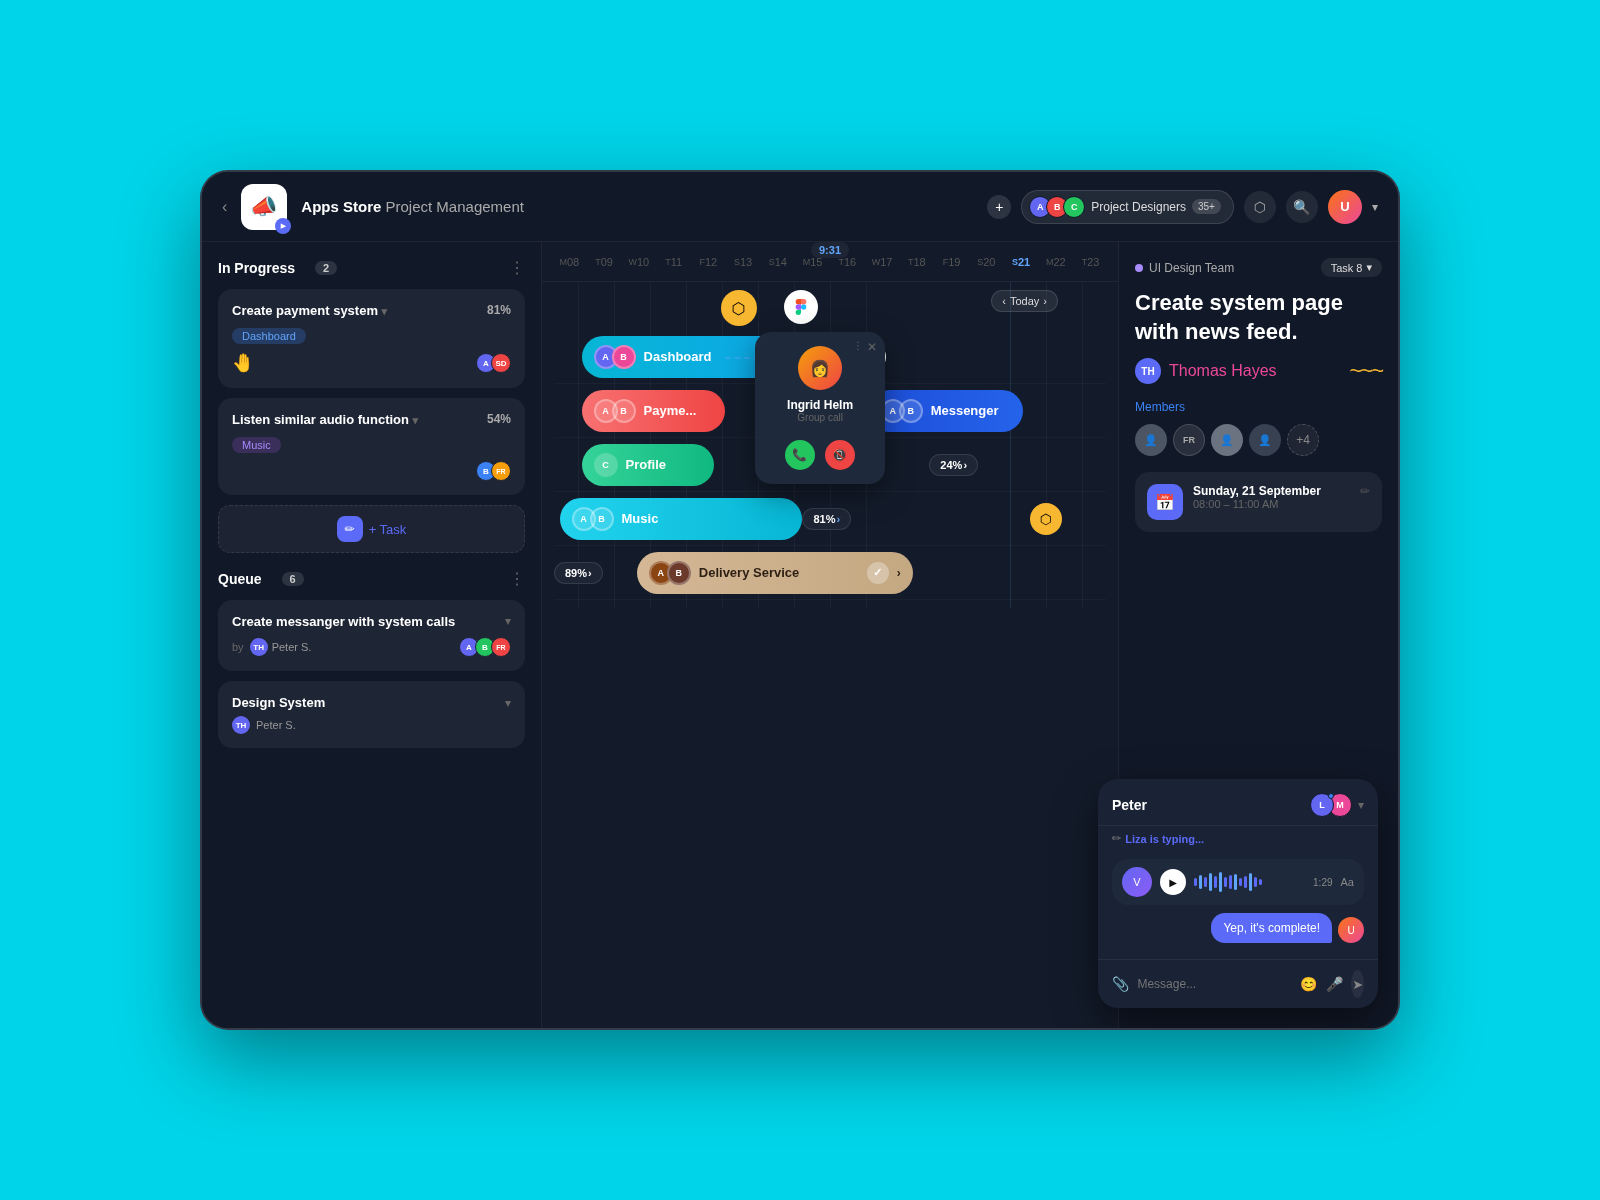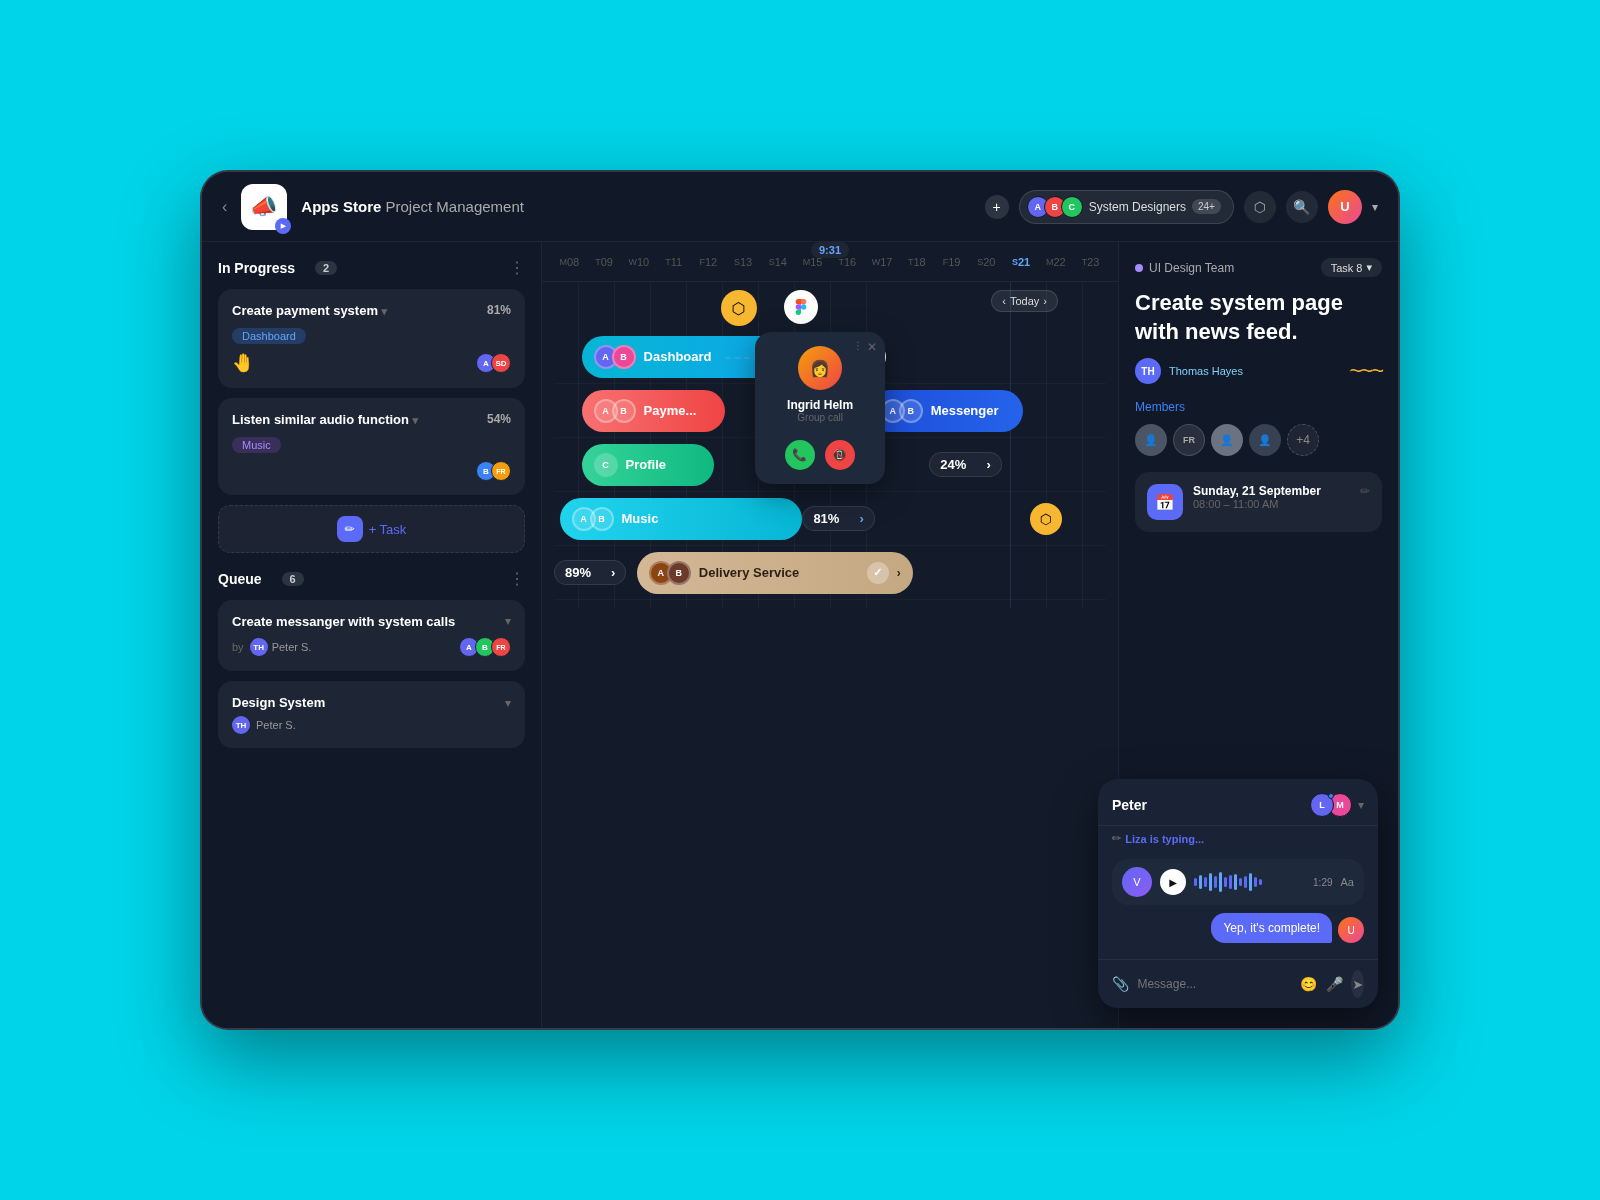--- a/index.html
+++ b/index.html
@@ -291,22 +291,22 @@
       font-size: 9px; font-weight: 700; color: white;
     }
     .bar-avatars .av:first-child { margin-left: 0; }
 
     .pct-bubble {
       position: absolute;
       background: #1E2535;
       border: 1px solid rgba(255,255,255,0.1);
       border-radius: 20px;
       padding: 4px 10px;
-      color: white; font-size: 13px; font-weight: 600;
-      display: flex; align-items: flex-end; gap: 20px;
+      color: white; font-size: 11px; font-weight: 600;
+      display: flex; align-items: flex-end; gap: 1px;
     }
 
     .sketch-icon {
       width: 36px; height: 36px;
       background: #F7B731;
       border-radius: 50%;
       display: flex; align-items: center; justify-content: center;
       font-size: 16px;
     }
     .figma-icon {
@@ -414,21 +414,21 @@
       display: flex; align-items: center; gap: 8px;
       margin-bottom: 16px;
     }
     .assigned-av {
       width: 26px; height: 26px;
       background: #5B6BF8;
       border-radius: 50%;
       display: flex; align-items: center; justify-content: center;
       font-size: 10px; font-weight: 700; color: white;
     }
-    .assigned-name { color: #7dd3fc; font-size: 11px; }
+    .assigned-name { color: #ec4899; font-size: 16px; }
     .members-label { color: #3b82f6; font-size: 12px; margin-bottom: 10px; }
     .members-row { display: flex; align-items: center; gap: 6px; margin-bottom: 16px; }
     .mem-av {
       width: 32px; height: 32px; border-radius: 50%;
       display: flex; align-items: center; justify-content: center;
       font-size: 11px; font-weight: 600; color: white;
     }
     .mem-plus {
       width: 32px; height: 32px; border-radius: 50%;
       background: rgba(255,255,255,0.06);
@@ -586,22 +586,22 @@
       </div>
     </div>
     <div class="header-actions">
       <div class="plus-circle">+</div>
       <div class="invite-btn">
         <div class="member-avatars">
           <div class="av" style="background:#6366F1">A</div>
           <div class="av" style="background:#EF4444">B</div>
           <div class="av" style="background:#22C55E">C</div>
         </div>
-        <span>System Designers</span>
-        <span class="count-badge">24+</span>
+        <span>Project Designers</span>
+        <span class="count-badge">35+</span>
       </div>
       <div class="icon-btn">⬡</div>
       <div class="icon-btn">🔍</div>
       <div class="user-avatar-lg">U</div>
       <span style="color:#aaa;font-size:12px;cursor:pointer">▾</span>
     </div>
   </div>
 
   <div class="main-content">
 

